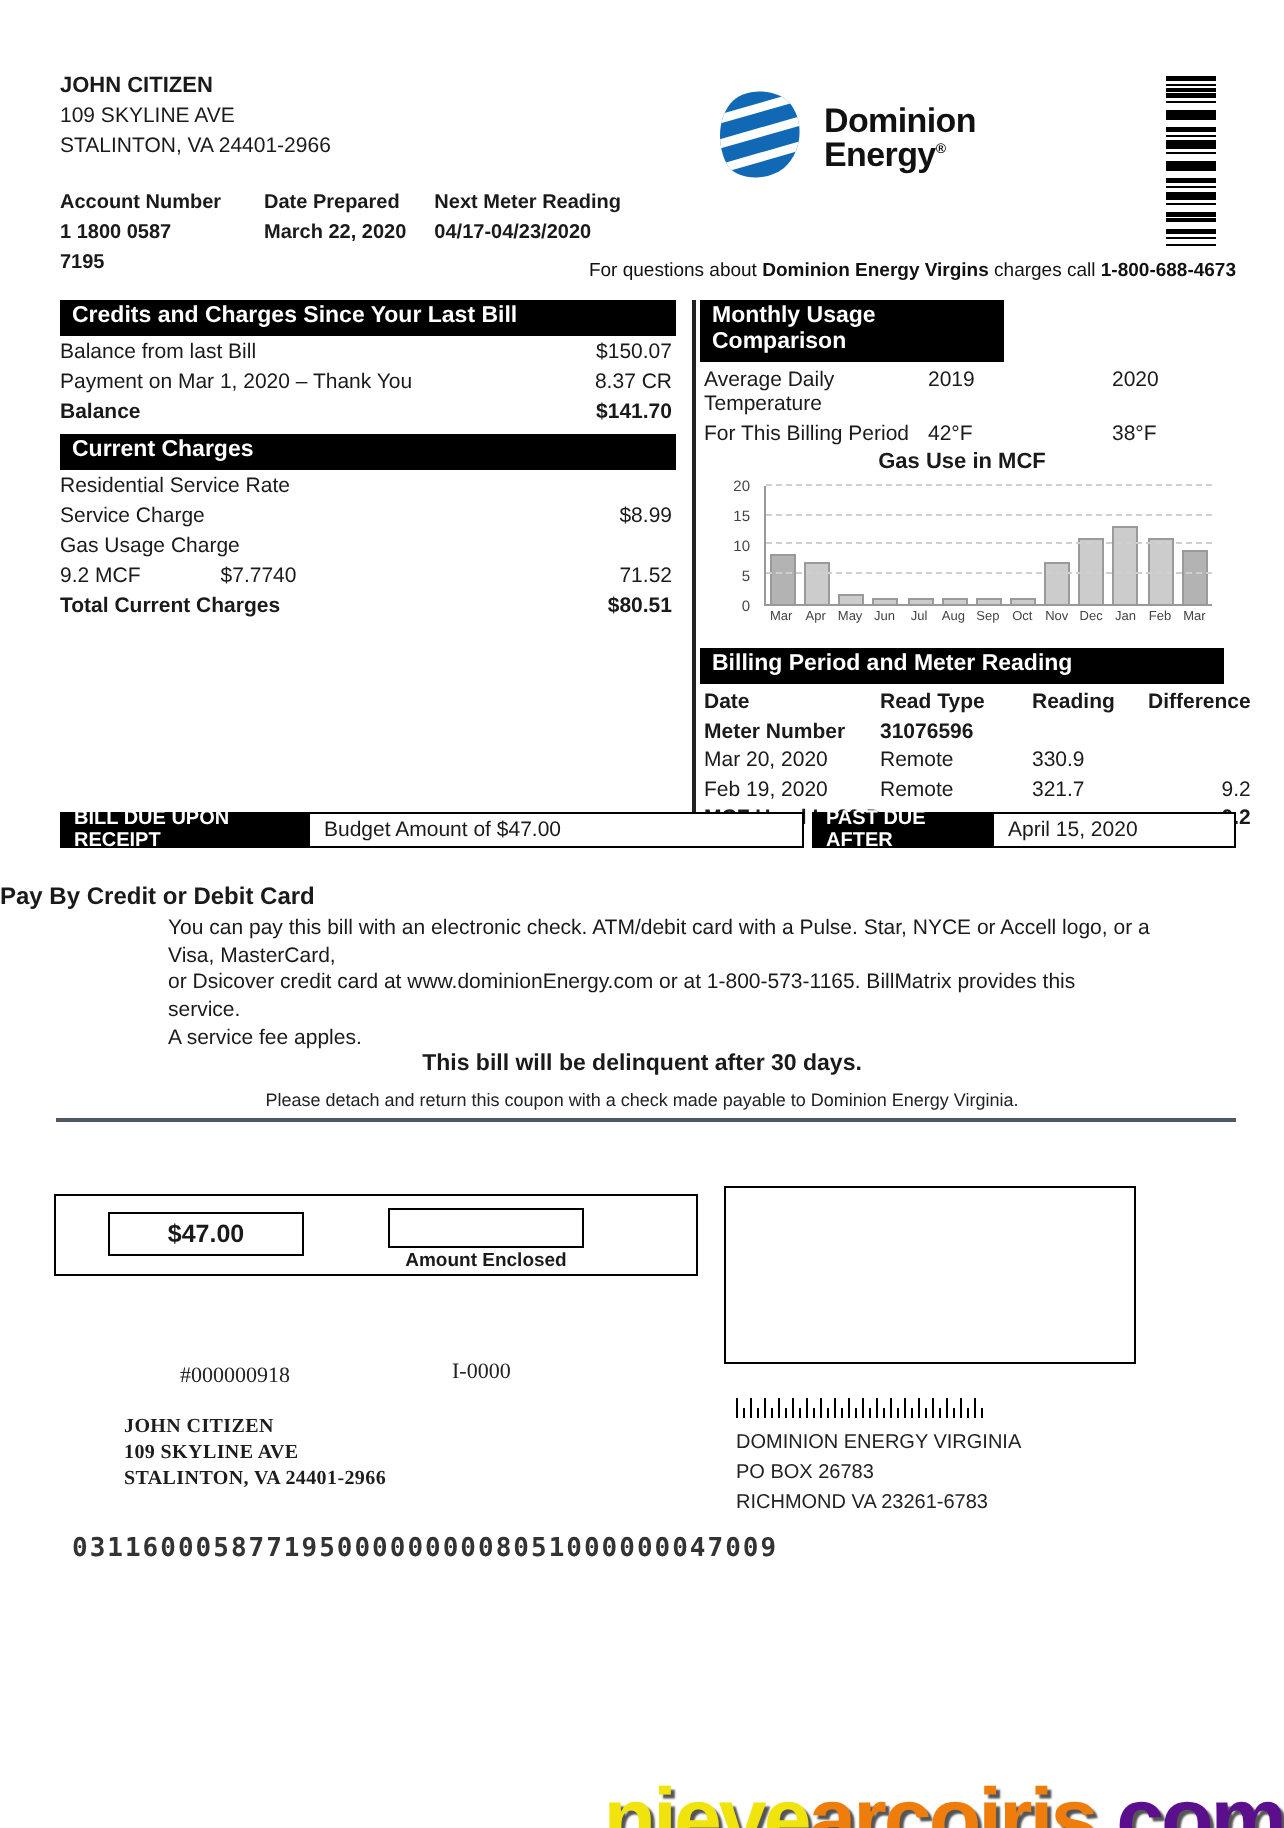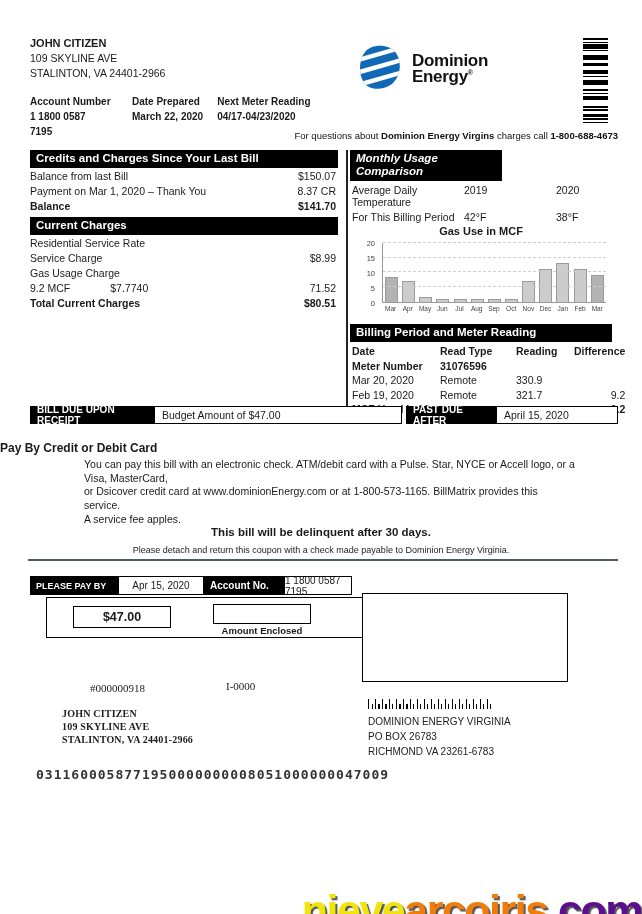--- a/index.html
+++ b/index.html
@@ -63,21 +63,21 @@
   .pay { position:absolute; left:0; top:441px; width:642px; }
   .pay-title { font-weight:700; font-size:12px; margin-bottom:3px; }
   .pay-lines { margin-left:84px; width:492px; font-size:10.5px; line-height:1.3; }
   .delinquent { text-align:center; font-weight:700; font-size:11.5px; }
   .detach-note { position:absolute; left:0; top:545px; width:642px; text-align:center; font-size:9px; color:#222; }
   .detach-line { position:absolute; left:28px; top:559px; width:590px; border-top:2.5px solid #4d5a66; }
   
   .coupon-row1 { position:absolute; left:30px; top:576px; width:322px; height:19px; display:flex; }
   .cr-black { background:#000; color:#fff; font-weight:700; font-size:9px; display:flex; align-items:center; padding:0 6px; }
   .cr-white { background:#fff; border:1.5px solid #000; font-size:10px; display:flex; align-items:center; justify-content:center; }
-  .coupon-box { position:absolute; left:46px; top:597px; width:322px; height:41px; border:1.5px solid #000; }
+  .coupon-box { position:absolute; left:27px; top:597px; width:322px; height:41px; border:1.5px solid #000; }
   .amt-box { position:absolute; left:26px; top:8px; width:98px; height:22px; border:1.5px solid #000;
              display:flex; align-items:center; justify-content:center; font-weight:700; font-size:12.5px; }
   .enc-box { position:absolute; left:166px; top:6px; width:98px; height:20px; border:1.5px solid #000; background:#fff; }
   .enc-lbl { position:absolute; left:150px; top:27px; width:130px; text-align:center; font-weight:700; font-size:9.5px; }
   .env-box { position:absolute; left:362px; top:593px; width:206px; height:89px; border:1.5px solid #000; background:#fff; }
   .check-num { position:absolute; left:90px; top:682px; font-family:"Liberation Serif", serif; font-size:11px; color:#222; }
   .form-code { position:absolute; left:226px; top:680px; font-family:"Liberation Serif", serif; font-size:11px; color:#222; }
   .payer { position:absolute; left:62px; top:707px; font-family:"Liberation Serif", serif; font-weight:700;
            font-size:10px; line-height:1.32; letter-spacing:0.2px; color:#1d1d1d; }
   .postnet { position:absolute; left:368px; top:699px; width:124px; height:10px; }
@@ -181,21 +181,21 @@
     </div>
     <div class="row b">
       <span>Total Current Charges</span>
         <span>$80.51</span>
     </div>
   </div>
 
   <div class="divider"></div>
 
   <div class="right-col">
-    <div class="sec-hdr" style="width:152px;font-style:italic;">Monthly Usage Comparison</div>
+    <div class="sec-hdr" style="width:152px;">Monthly Usage Comparison</div>
     <div class="usage-grid">
       <span>Average Daily Temperature</span>
       <span>2019</span>
       <span>2020</span>
       <span>For This Billing Period</span>
       <span>42°F</span>
       <span>38°F</span>
     </div>
     <div class="chart-title">Gas Use in MCF</div>
 
@@ -283,26 +283,20 @@
       <div>You can pay this bill with an electronic check. ATM/debit card with a Pulse. Star, NYCE or Accell logo, or a Visa, MasterCard,</div>
       <div>or Dsicover credit card at www.dominionEnergy.com or at 1-800-573-1165. BillMatrix provides this service.</div>
       <div>A service fee apples.</div>
     </div>
     <div class="delinquent">This bill will be delinquent after 30 days.</div>
   </div>
 
   <div class="detach-note">Please detach and return this coupon with a check made payable to Dominion Energy Virginia.</div>
   <div class="detach-line"></div>
 
-  <div class="coupon-row1">
-    <div class="cr-black" style="width:88px;">PLEASE PAY BY</div>
-    <div class="cr-white" style="width:86px;">Apr 15, 2020</div>
-    <div class="cr-black" style="width:80px; font-size:10px;">Account No.</div>
-    <div class="cr-white" style="flex:1;">1 1800 0587 7195</div>
-  </div>
 
   <div class="coupon-box">
     <div class="amt-box">$47.00</div>
     <div class="enc-box"></div>
     <div class="enc-lbl">Amount Enclosed</div>
   </div>
 
   <div class="env-box"></div>
 
   <div class="check-num">#000000918</div>

